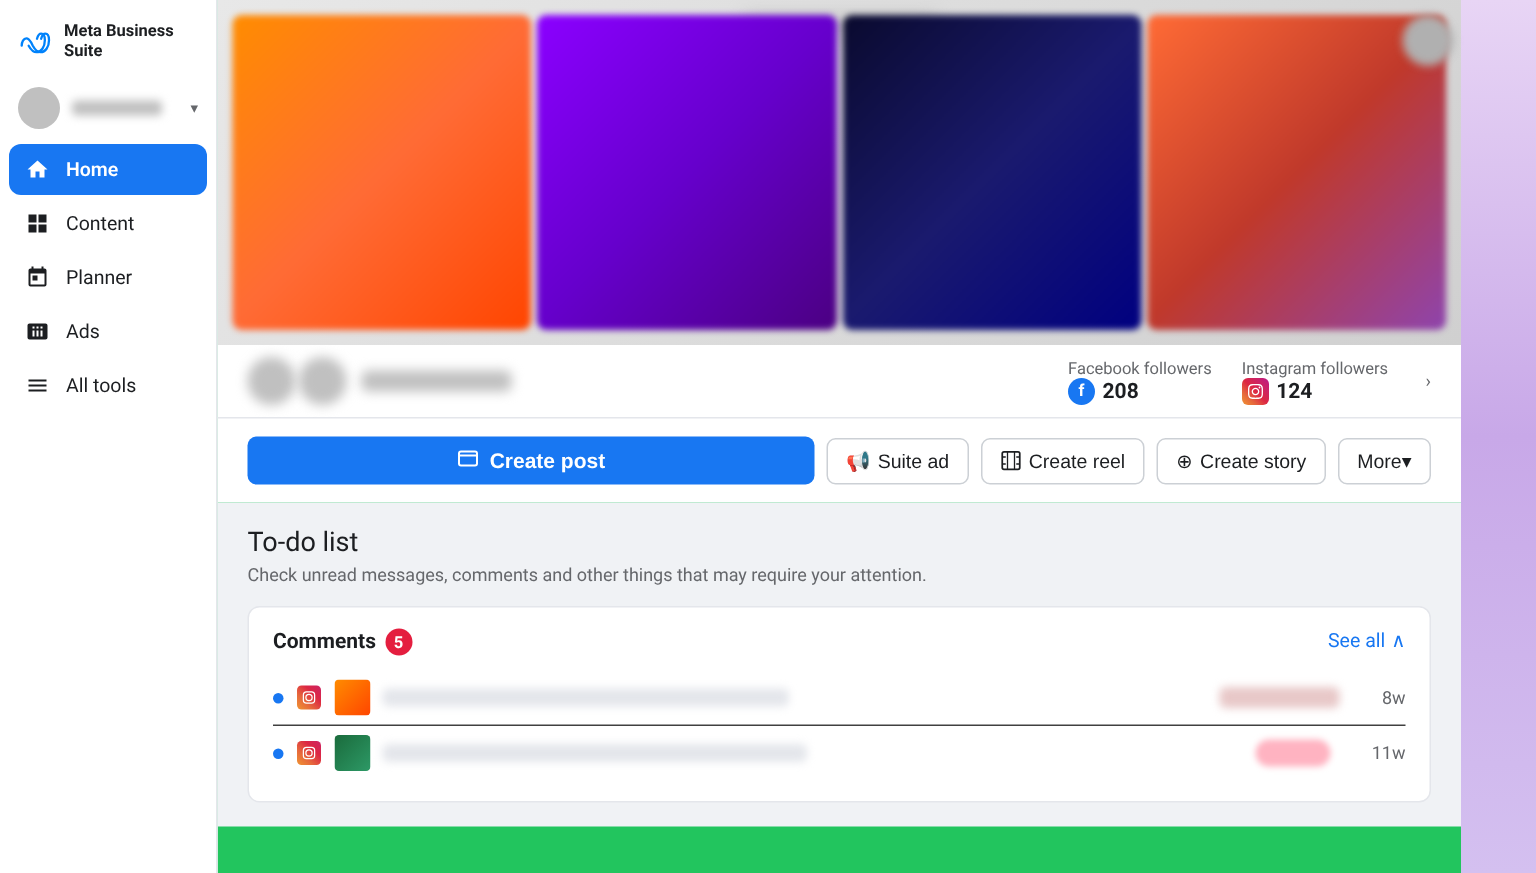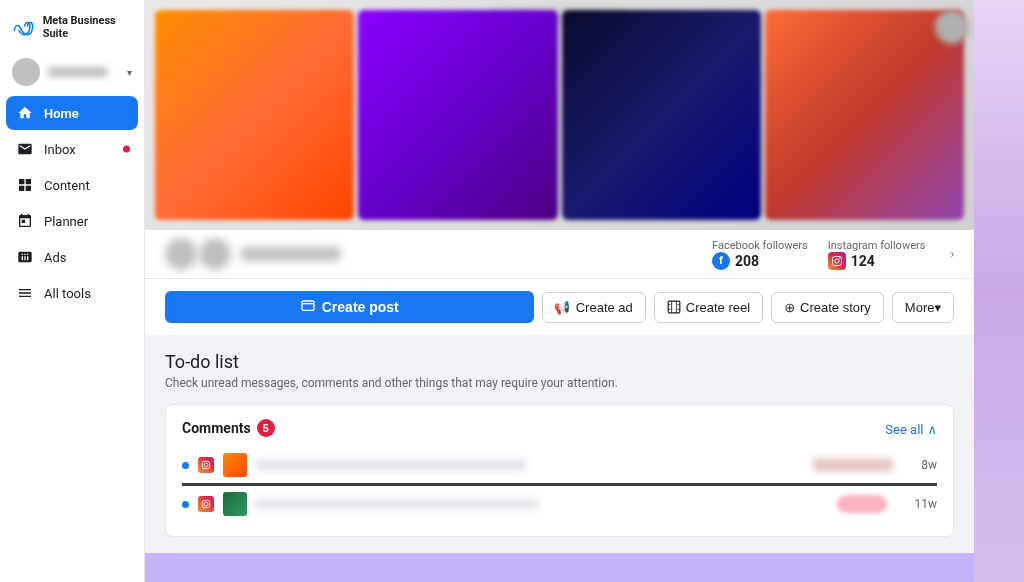--- a/index.html
+++ b/index.html
@@ -101,21 +101,21 @@
       right: 8px;
       top: 50%;
       transform: translateY(-50%);
     }
 
     
     .main {
       flex: 1;
       overflow-y: auto;
       overflow-x: hidden;
-      background: #c4b5fd;
+      background: #22c55e;
       position: relative;
     }
 
     
     .cover-area {
       position: relative;
       width: 100%;
       height: 230px;
       background: linear-gradient(135deg, #e8e8e8 0%, #d0d0d0 100%);
       overflow: hidden;
@@ -304,21 +304,21 @@
 
     .todo-card {
       background: #fff;
       border-radius: 8px;
       padding: 14px 16px;
       border: 1px solid #e4e6eb;
     }
 
     .comments-header {
       display: flex;
-      align-items: flex-end;
+      align-items: flex-start;
       justify-content: space-between;
       margin-bottom: 10px;
     }
 
     .comments-title {
       font-size: 14px;
       font-weight: 700;
       color: #1c1e21;
       display: flex;
       align-items: center;
@@ -344,21 +344,21 @@
       cursor: pointer;
       display: flex;
       align-items: center;
       gap: 4px;
     }
 
     .comment-row {
       display: flex;
       align-items: center;
       padding: 6px 0;
-      border-bottom: 3px solid #404040;
+      border-bottom: 1px solid #404040;
       gap: 8px;
     }
 
     .comment-row:last-child {
       border-bottom: none;
     }
 
     .comment-dot {
       width: 7px;
       height: 7px;
@@ -490,29 +490,20 @@
     <div class="nav-item active">
       <span class="nav-icon">
         <svg width="16" height="16" viewBox="0 0 24 24" fill="white">
             <path d="M10 20v-6h4v6h5v-8h3L12 3 2 12h3v8z"></path>
           </svg>
       </span>
       <span>Home</span>
     </div>
 
 
-    <div class="nav-item">
-      <span class="nav-icon">
-        <svg width="16" height="16" viewBox="0 0 24 24" fill="#1c1e21">
-            <path d="M20 4H4c-1.1 0-2 .9-2 2v12c0 1.1.9 2 2 2h16c1.1 0 2-.9 2-2V6c0-1.1-.9-2-2-2zm0 4l-8 5-8-5V6l8 5 8-5v2z"></path>
-          </svg>
-      </span>
-      <span>Inbox</span>
-      <span class="nav-dot"></span>
-    </div>
 
     <div class="nav-item">
       <span class="nav-icon">
         <svg width="16" height="16" viewBox="0 0 24 24" fill="#1c1e21">
             <path d="M3 3h8v8H3zm10 0h8v8h-8zM3 13h8v8H3zm10 0h8v8h-8z"></path>
           </svg>
       </span>
       <span>Content</span>
     </div>
 
@@ -589,21 +580,21 @@
   <div class="action-bar">
     <button class="btn-create-post">
       <svg width="16" height="16" viewBox="0 0 24 24" fill="white">
           <rect x="3" y="3" width="18" height="14" rx="2" ry="2" stroke="white" stroke-width="2" fill="none"></rect>
           <path d="M3 7h18" stroke="white" stroke-width="2"></path>
         </svg>
       <span>Create post</span>
     </button>
     <button class="btn-secondary">
       <span>📢</span>
-      <span>Create ad</span>
+      <span>Suite ad</span>
     </button>
     <button class="btn-secondary">
       <svg width="14" height="14" viewBox="0 0 24 24" fill="#1c1e21">
           <rect x="2" y="2" width="20" height="20" rx="2" stroke="#1c1e21" stroke-width="2" fill="none"></rect>
           <path d="M8 2v20M16 2v20M2 8h4M2 16h4M18 8h4M18 16h4" stroke="#1c1e21" stroke-width="1.5"></path>
         </svg>
       <span>Create reel</span>
     </button>
     <button class="btn-secondary">
       <span>⊕</span>

